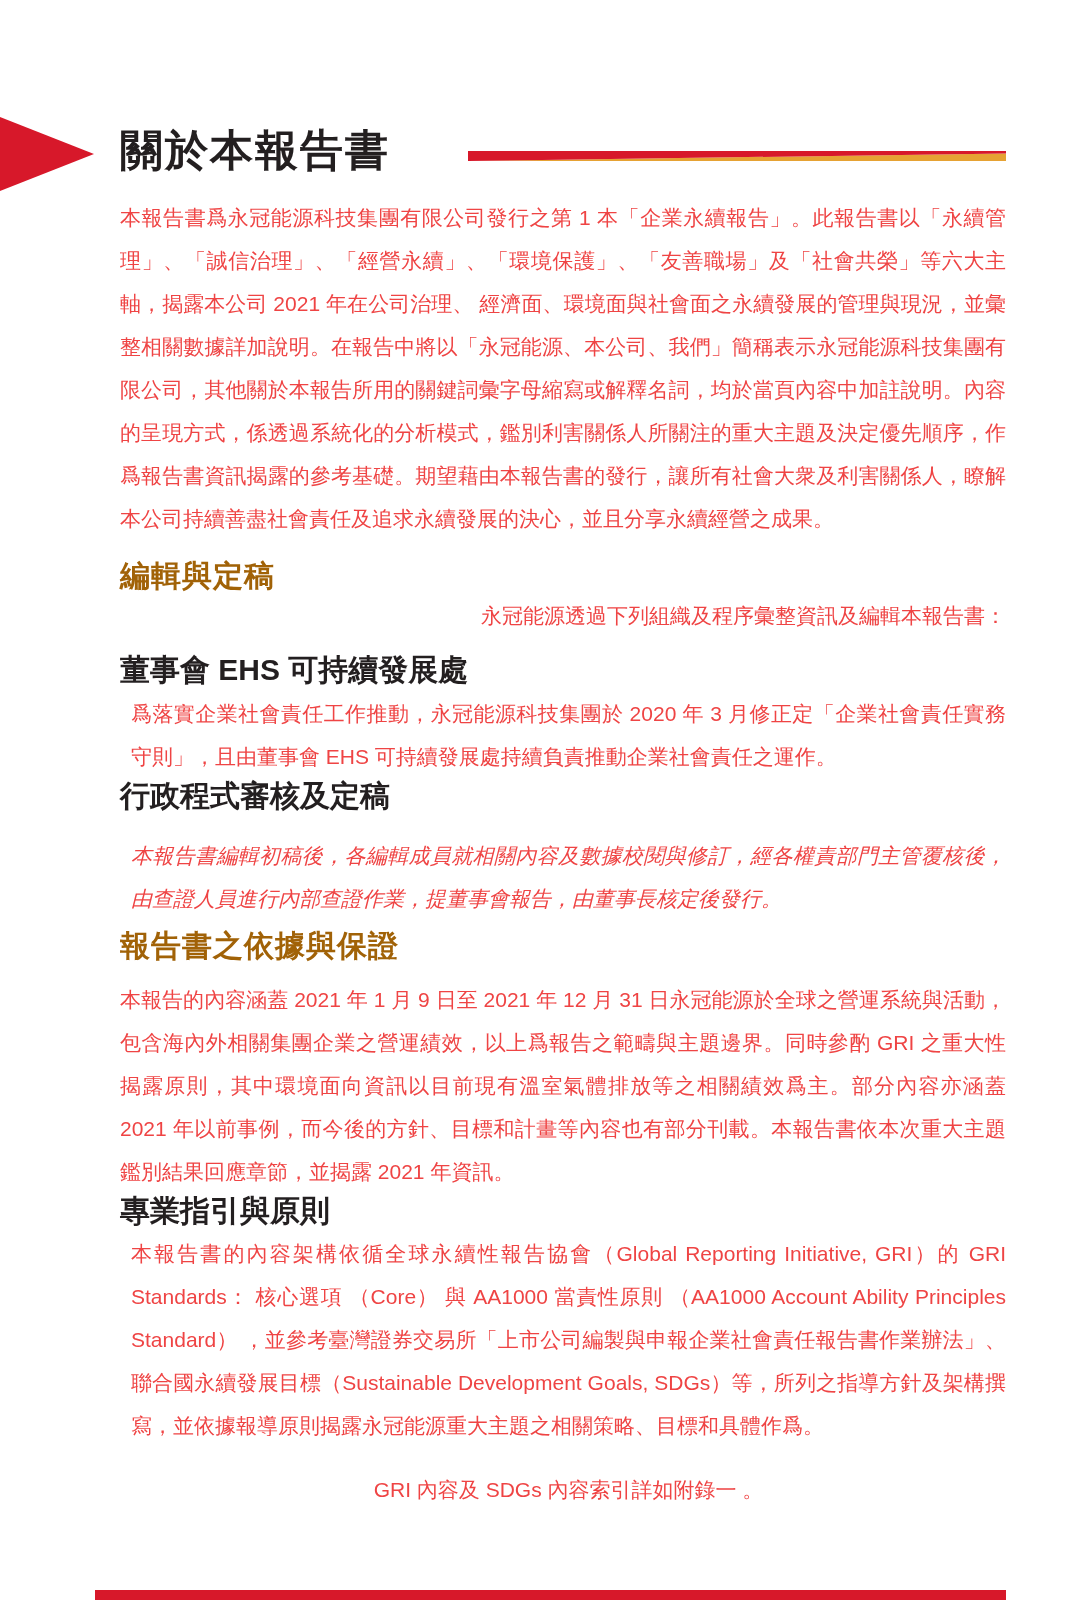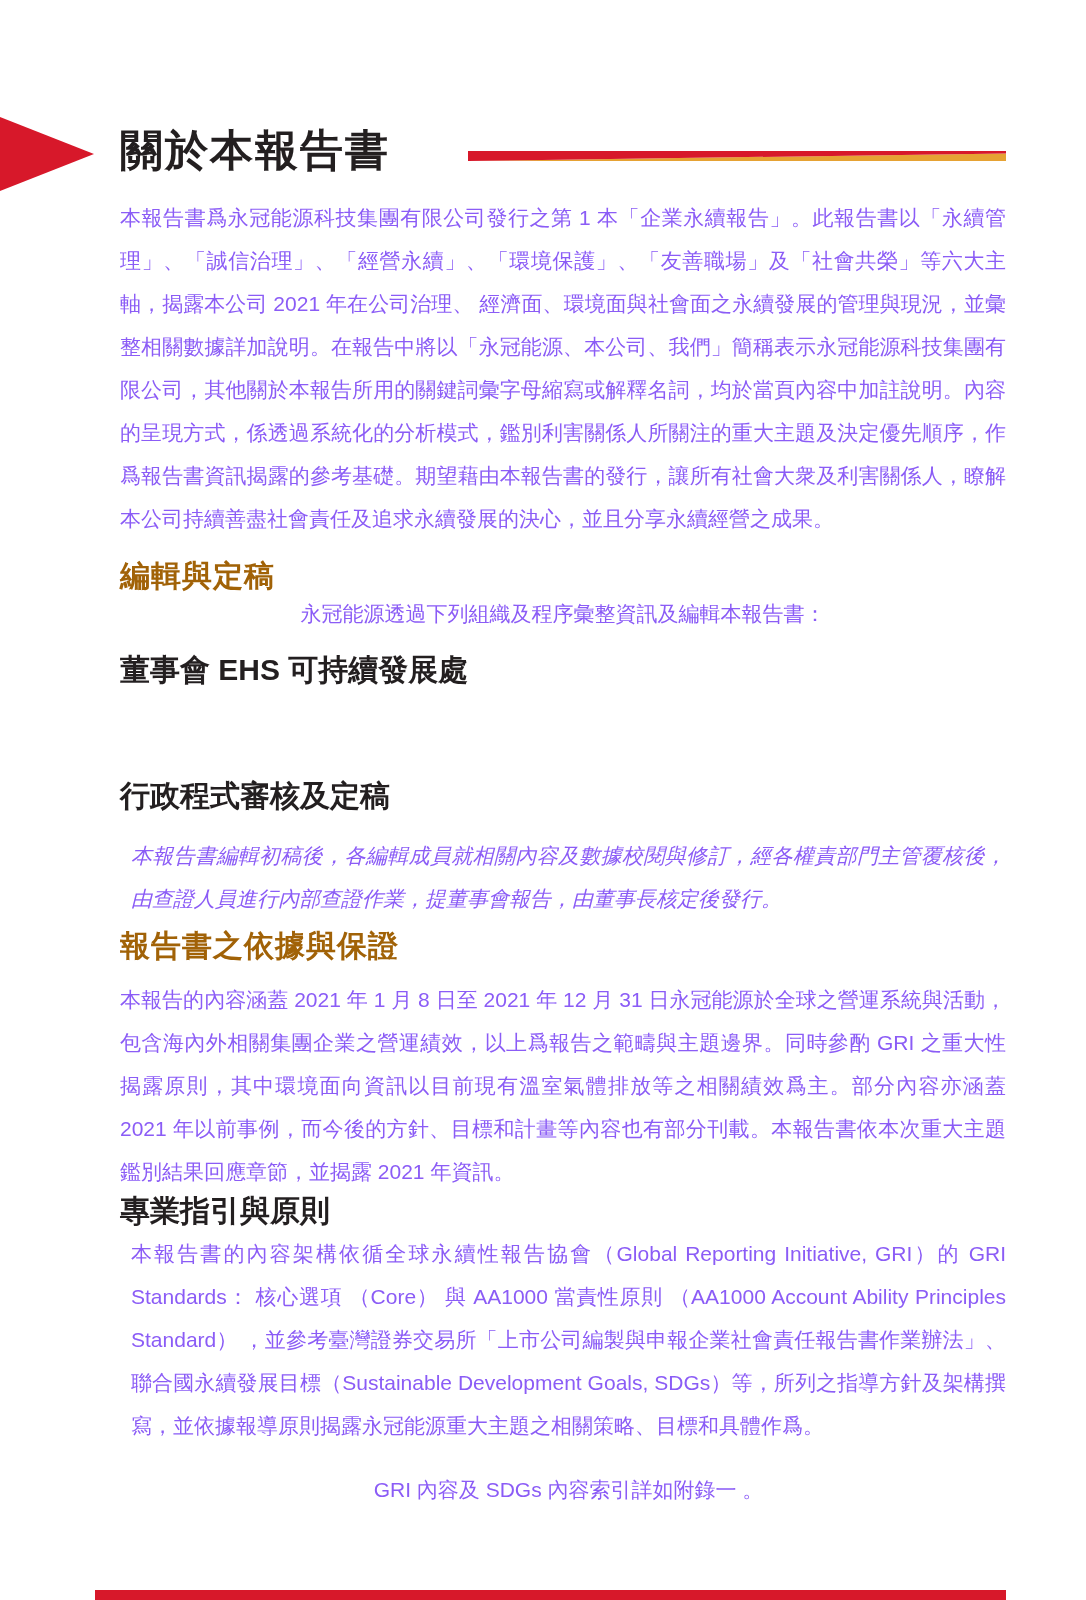--- a/index.html
+++ b/index.html
@@ -17,36 +17,36 @@
     position: absolute; left: 120px; top: 124px; margin: 0;
     font-size: 43px; line-height: 52px; font-weight: 900;
     letter-spacing: 2px; color: #231f20; white-space: nowrap;
   }
 
   .accent-bar { position: absolute; left: 468px; top: 151px; width: 538px; height: 10px; }
 
   .body-text {
     position: absolute; left: 120px; width: 886px; margin: 0;
     font-size: 21px; line-height: 43px; text-align: justify;
-    text-justify: inter-ideograph; color: #8b5cf6;
+    text-justify: inter-ideograph; color: #ef4444;
   }
   .indented { left: 131px; width: 875px; }
 
   .h2 {
     position: absolute; left: 120px; margin: 0;
     font-size: 30px; line-height: 36px; font-weight: 800;
     letter-spacing: 1px; color: #a16207; white-space: nowrap;
   }
   .h3 {
     position: absolute; left: 120px; margin: 0;
     font-size: 30px; line-height: 30px; font-weight: 800;
     color: #231f20; white-space: nowrap;
   }
 
-  .lead-line { text-align: center; white-space: nowrap; font-family: Liberation Mono, monospace; }
+  .lead-line { text-align: right; white-space: nowrap; }
   .note-line { text-align: center; white-space: nowrap; }
 
   .footer-rule {
     position: absolute; left: 95px; bottom: 0; width: 911px; height: 10px;
     background: #d7182a;
   }
 </style>
 </head>
 <body>
 
@@ -62,26 +62,27 @@
     <polygon points="0,10 538,2.5 538,10" fill="#e6a233"></polygon>
     <polygon points="0,0 538,0 538,2.5 0,10" fill="#d7182a"></polygon>
   </svg>
 
   <p class="body-text" style="top:196px;">本報告書爲永冠能源科技集團有限公司發行之第 1 本「企業永續報告」。此報告書以「永續管理」、「誠信治理」、「經營永續」、「環境保護」、「友善職場」及「社會共榮」等六大主軸，揭露本公司 2021 年在公司治理、 經濟面、環境面與社會面之永續發展的管理與現況，並彙整相關數據詳加說明。在報告中將以「永冠能源、本公司、我們」簡稱表示永冠能源科技集團有限公司，其他關於本報告所用的關鍵詞彙字母縮寫或解釋名詞，均於當頁內容中加註說明。內容的呈現方式，係透過系統化的分析模式，鑑別利害關係人所關注的重大主題及決定優先順序，作爲報告書資訊揭露的參考基礎。期望藉由本報告書的發行，讓所有社會大衆及利害關係人，瞭解本公司持續善盡社會責任及追求永續發展的決心，並且分享永續經營之成果。</p>
 
   <h2 class="h2" style="top:558px;">編輯與定稿</h2>
   <p class="body-text lead-line" style="top:594px;">永冠能源透過下列組織及程序彙整資訊及編輯本報告書：</p>
 
   <h3 class="h3" style="top:655px;">董事會 EHS 可持續發展處</h3>
+  <p class="body-text indented" style="top:692px;">爲落實企業社會責任工作推動，永冠能源科技集團於 2020 年 3 月修正定「企業社會責任實務守則」，且由董事會 EHS 可持續發展處持續負責推動企業社會責任之運作。</p>
 
   <h3 class="h3" style="top:781px;">行政程式審核及定稿</h3>
   <p class="body-text indented" style="top:834px;font-style:italic;">本報告書編輯初稿後，各編輯成員就相關內容及數據校閱與修訂，經各權責部門主管覆核後，由查證人員進行內部查證作業，提董事會報告，由董事長核定後發行。</p>
 
   <h2 class="h2" style="top:928px;">報告書之依據與保證</h2>
-  <p class="body-text" style="top:978px;">本報告的內容涵蓋 2021 年 1 月 8 日至 2021 年 12 月 31 日永冠能源於全球之營運系統與活動，包含海內外相關集團企業之營運績效，以上爲報告之範疇與主題邊界。同時參酌 GRI 之重大性揭露原則，其中環境面向資訊以目前現有溫室氣體排放等之相關績效爲主。部分內容亦涵蓋 2021 年以前事例，而今後的方針、目標和計畫等內容也有部分刊載。本報告書依本次重大主題鑑別結果回應章節，並揭露 2021 年資訊。</p>
+  <p class="body-text" style="top:978px;">本報告的內容涵蓋 2021 年 1 月 9 日至 2021 年 12 月 31 日永冠能源於全球之營運系統與活動，包含海內外相關集團企業之營運績效，以上爲報告之範疇與主題邊界。同時參酌 GRI 之重大性揭露原則，其中環境面向資訊以目前現有溫室氣體排放等之相關績效爲主。部分內容亦涵蓋 2021 年以前事例，而今後的方針、目標和計畫等內容也有部分刊載。本報告書依本次重大主題鑑別結果回應章節，並揭露 2021 年資訊。</p>
 
   <h3 class="h3" style="top:1196px;">專業指引與原則</h3>
   <p class="body-text indented" style="top:1232px;">本報告書的內容架構依循全球永續性報告協會（Global Reporting Initiative, GRI）的 GRI Standards： 核心選項 （Core） 與 AA1000 當責性原則 （AA1000 Account Ability Principles Standard） ，並參考臺灣證券交易所「上市公司編製與申報企業社會責任報告書作業辦法」、聯合國永續發展目標（Sustainable Development Goals, SDGs）等，所列之指導方針及架構撰寫，並依據報導原則揭露永冠能源重大主題之相關策略、目標和具體作爲。</p>
   <p class="body-text indented note-line" style="top:1468px;">GRI 內容及 SDGs 內容索引詳如附錄一 。</p>
 
   <div class="footer-rule"></div>
 
 </div>
 
 </body></html>

